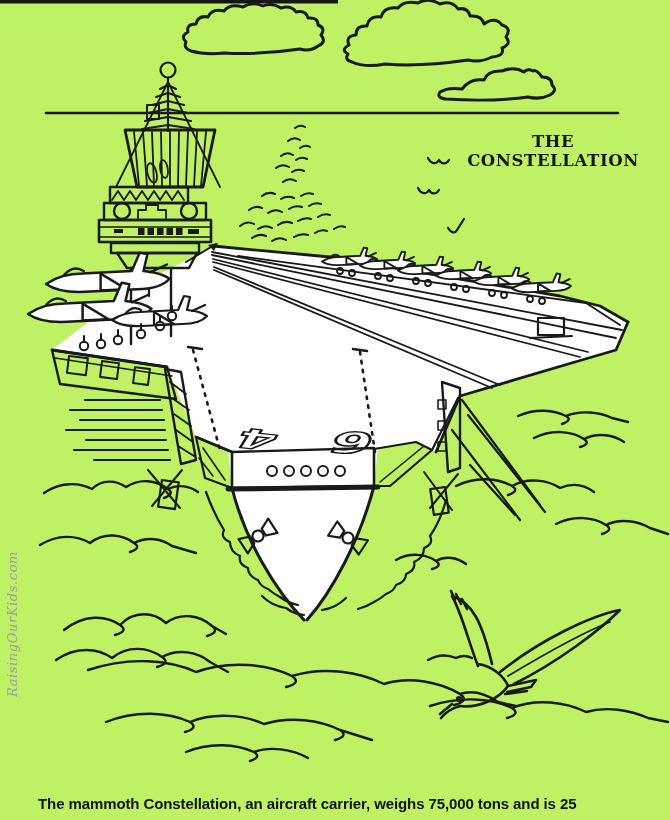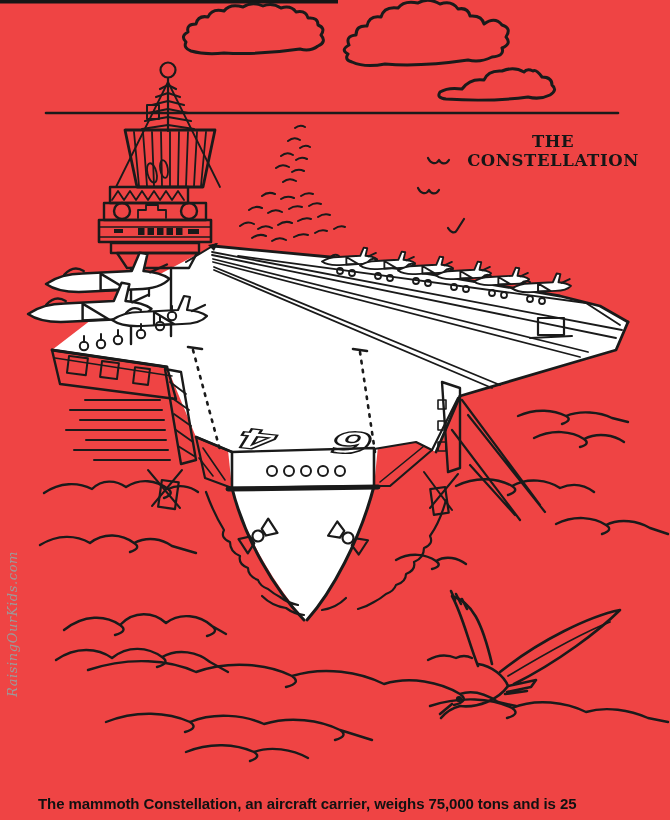--- a/index.html
+++ b/index.html
@@ -1,16 +1,16 @@
 <!DOCTYPE html>
 <html><head>
 <meta charset="utf-8">
 <style>
   html,body{margin:0;padding:0;background:#fff;}
-  .page{position:relative;width:670px;height:820px;background:#ef4444;overflow:hidden;
+  .page{position:relative;width:670px;height:820px;background:#bef264;overflow:hidden;
         font-family:"Liberation Sans",sans-serif;}
   svg{position:absolute;left:0;top:0;}
   .ink{stroke:#1a1a1a;fill:none;stroke-linecap:round;stroke-linejoin:round;}
   .title-text{font-family:"DejaVu Serif",serif;font-weight:bold;font-size:16.5px;
               letter-spacing:.6px;fill:#161616;}
   .watermark-text{font-family:"DejaVu Serif",serif;font-style:italic;font-size:13px;
                   letter-spacing:.6px;fill:#9b9b9b;}
   .hullnum{font-family:"DejaVu Sans",sans-serif;font-weight:bold;font-size:44px;
            fill:#ffffff;stroke:#161616;stroke-width:2.2px;}
   .caption{position:absolute;left:38px;top:794px;width:615px;color:#111;

